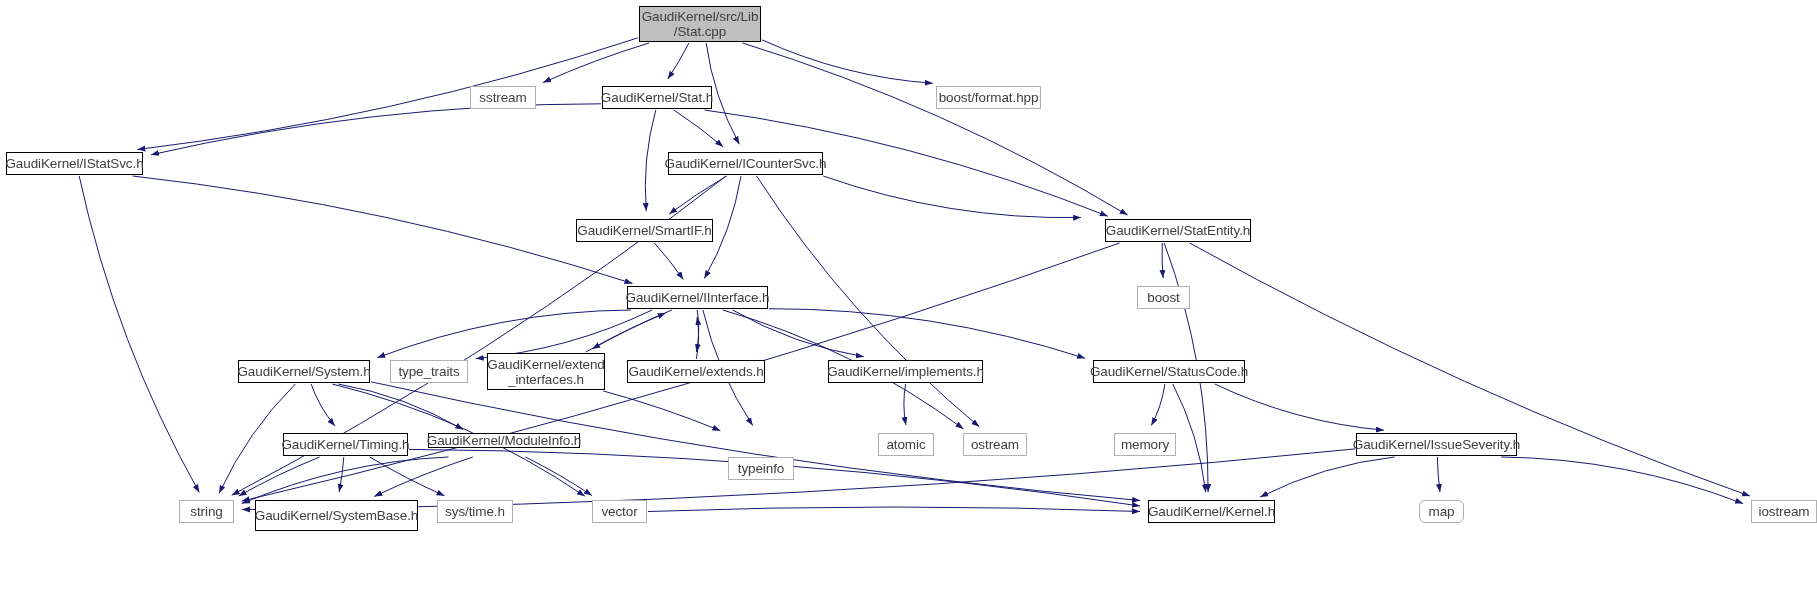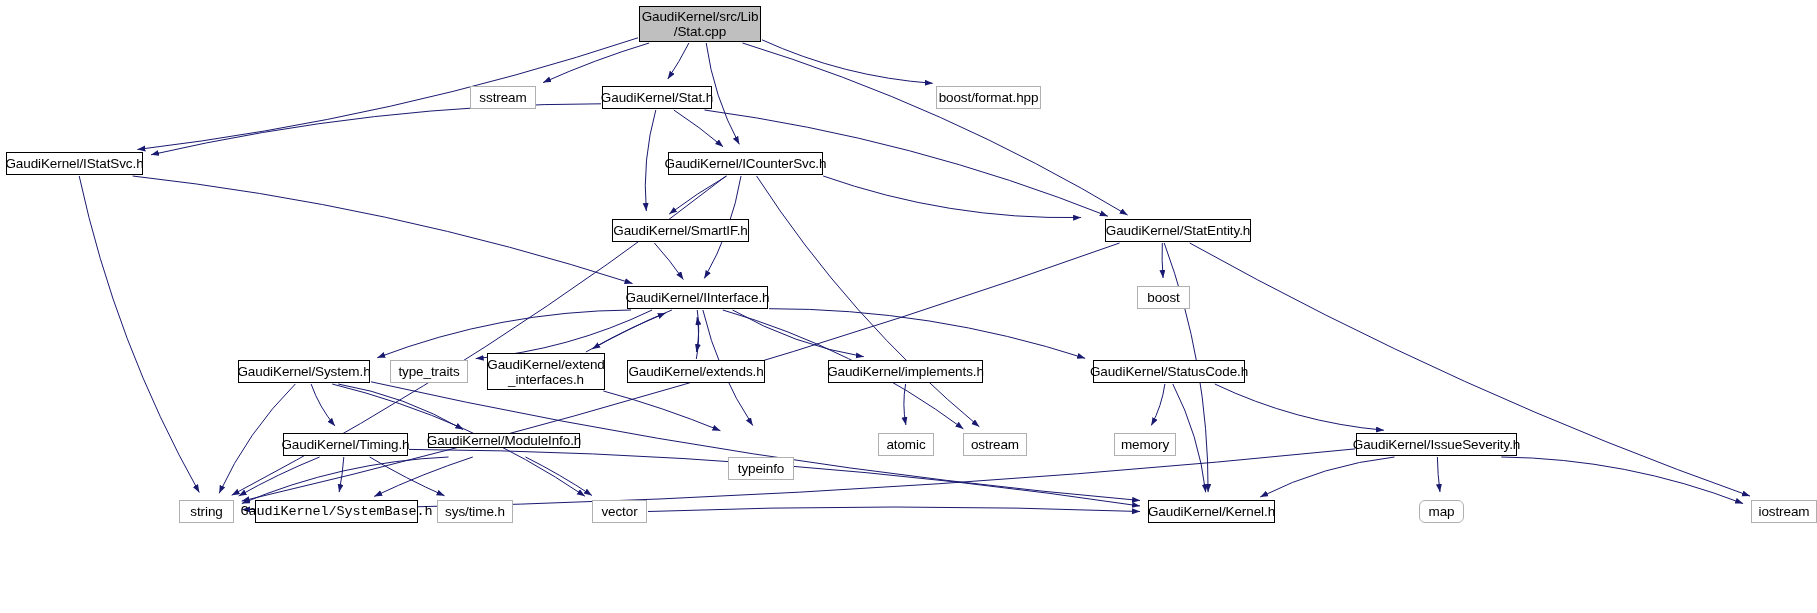--- a/index.html
+++ b/index.html
@@ -14,21 +14,21 @@
   }
   #edges{position:absolute;left:0;top:0;width:1817px;height:613px;pointer-events:none;}
   .node{
     position:absolute;
     box-sizing:border-box;
     display:flex;
     align-items:center;
     justify-content:center;
     text-align:center;
     background:#ffffff;
-    color:#000000;
+    color:#404040;
     font-size:13.5px;
     line-height:15px;
     white-space:pre-line;
     letter-spacing:-0.1px;
     z-index:5;
   }
   
   .n-header{border:1px solid #000000;}
   
   .n-sys{border:1px solid #b0b0b0;}
@@ -104,38 +104,38 @@
   </svg>
   <div id="nodes">
       <div class="node n-root" style="left: 639px; top: 6px; width: 122px; height: 36px;">GaudiKernel/src/Lib
 /Stat.cpp</div>
       <div class="node n-sys" style="left: 470px; top: 86px; width: 66px; height: 23px;">sstream</div>
       <div class="node n-header" style="left: 602px; top: 86px; width: 110px; height: 23px;">GaudiKernel/Stat.h</div>
       <div class="node n-sys" style="left: 936px; top: 86px; width: 105px; height: 23px;">boost/format.hpp</div>
       <div class="node n-header" style="left: 6px; top: 152px; width: 137px; height: 23px;">GaudiKernel/IStatSvc.h</div>
       <div class="node n-header" style="left: 668px; top: 152px; width: 155px; height: 23px;">GaudiKernel/ICounterSvc.h</div>
       <div class="node n-header" style="left: 1089px; top: 219px; width: 146px; height: 23px; margin-left: 16px;">GaudiKernel/StatEntity.h</div>
-      <div class="node n-header" style="left: 576px; top: 219px; width: 137px; height: 23px; margin-left: 36px;">GaudiKernel/SmartIF.h</div>
+      <div class="node n-header" style="left: 576px; top: 219px; width: 137px; height: 23px;">GaudiKernel/SmartIF.h</div>
       <div class="node n-sys" style="left: 1137px; top: 286px; width: 53px; height: 23px;">boost</div>
       <div class="node n-header" style="left: 627px; top: 286px; width: 141px; height: 23px;">GaudiKernel/IInterface.h</div>
       <div class="node n-header" style="left: 238px; top: 360px; width: 132px; height: 23px;">GaudiKernel/System.h</div>
       <div class="node n-sys" style="left: 390px; top: 360px; width: 78px; height: 23px;">type_traits</div>
       <div class="node n-header" style="left: 487px; top: 353px; width: 118px; height: 37px;">GaudiKernel/extend
 _interfaces.h</div>
       <div class="node n-header" style="left: 627px; top: 360px; width: 138px; height: 23px;">GaudiKernel/extends.h</div>
       <div class="node n-header" style="left: 828px; top: 360px; width: 155px; height: 23px;">GaudiKernel/implements.h</div>
       <div class="node n-header" style="left: 1093px; top: 360px; width: 152px; height: 23px;">GaudiKernel/StatusCode.h</div>
       <div class="node n-header" style="left: 283px; top: 433px; width: 125px; height: 23px;">GaudiKernel/Timing.h</div>
       <div class="node n-header" style="left: 428px; top: 433px; width: 152px; height: 15px;">GaudiKernel/ModuleInfo.h</div>
       <div class="node n-sys" style="left: 728px; top: 433px; width: 66px; height: 23px; margin-top: 24px;">typeinfo</div>
       <div class="node n-sys" style="left: 878px; top: 433px; width: 56px; height: 23px;">atomic</div>
       <div class="node n-sys" style="left: 963px; top: 433px; width: 64px; height: 23px;">ostream</div>
       <div class="node n-sys" style="left: 1114px; top: 433px; width: 62px; height: 23px;">memory</div>
       <div class="node n-header" style="left: 1356px; top: 433px; width: 161px; height: 23px;">GaudiKernel/IssueSeverity.h</div>
       <div class="node n-sys" style="left: 179px; top: 500px; width: 55px; height: 23px;">string</div>
-      <div class="node n-header" style="left: 255px; top: 500px; width: 163px; height: 23px; font-family: Liberation Mono, monospace;">GaudiKernel/SystemBase.h</div>
+      <div class="node n-header" style="left: 255px; top: 500px; width: 163px; height: 31px;">GaudiKernel/SystemBase.h</div>
       <div class="node n-sys" style="left: 437px; top: 500px; width: 76px; height: 23px;">sys/time.h</div>
       <div class="node n-sys" style="left: 592px; top: 500px; width: 55px; height: 23px;">vector</div>
       <div class="node n-header" style="left: 1148px; top: 500px; width: 127px; height: 23px;">GaudiKernel/Kernel.h</div>
       <div class="node n-sys" style="left: 1419px; top: 500px; width: 45px; height: 23px; border-radius: 6px;">map</div>
       <div class="node n-sys" style="left: 1751px; top: 500px; width: 66px; height: 23px;">iostream</div>
     </div>
 </div>
 
 </body></html>

